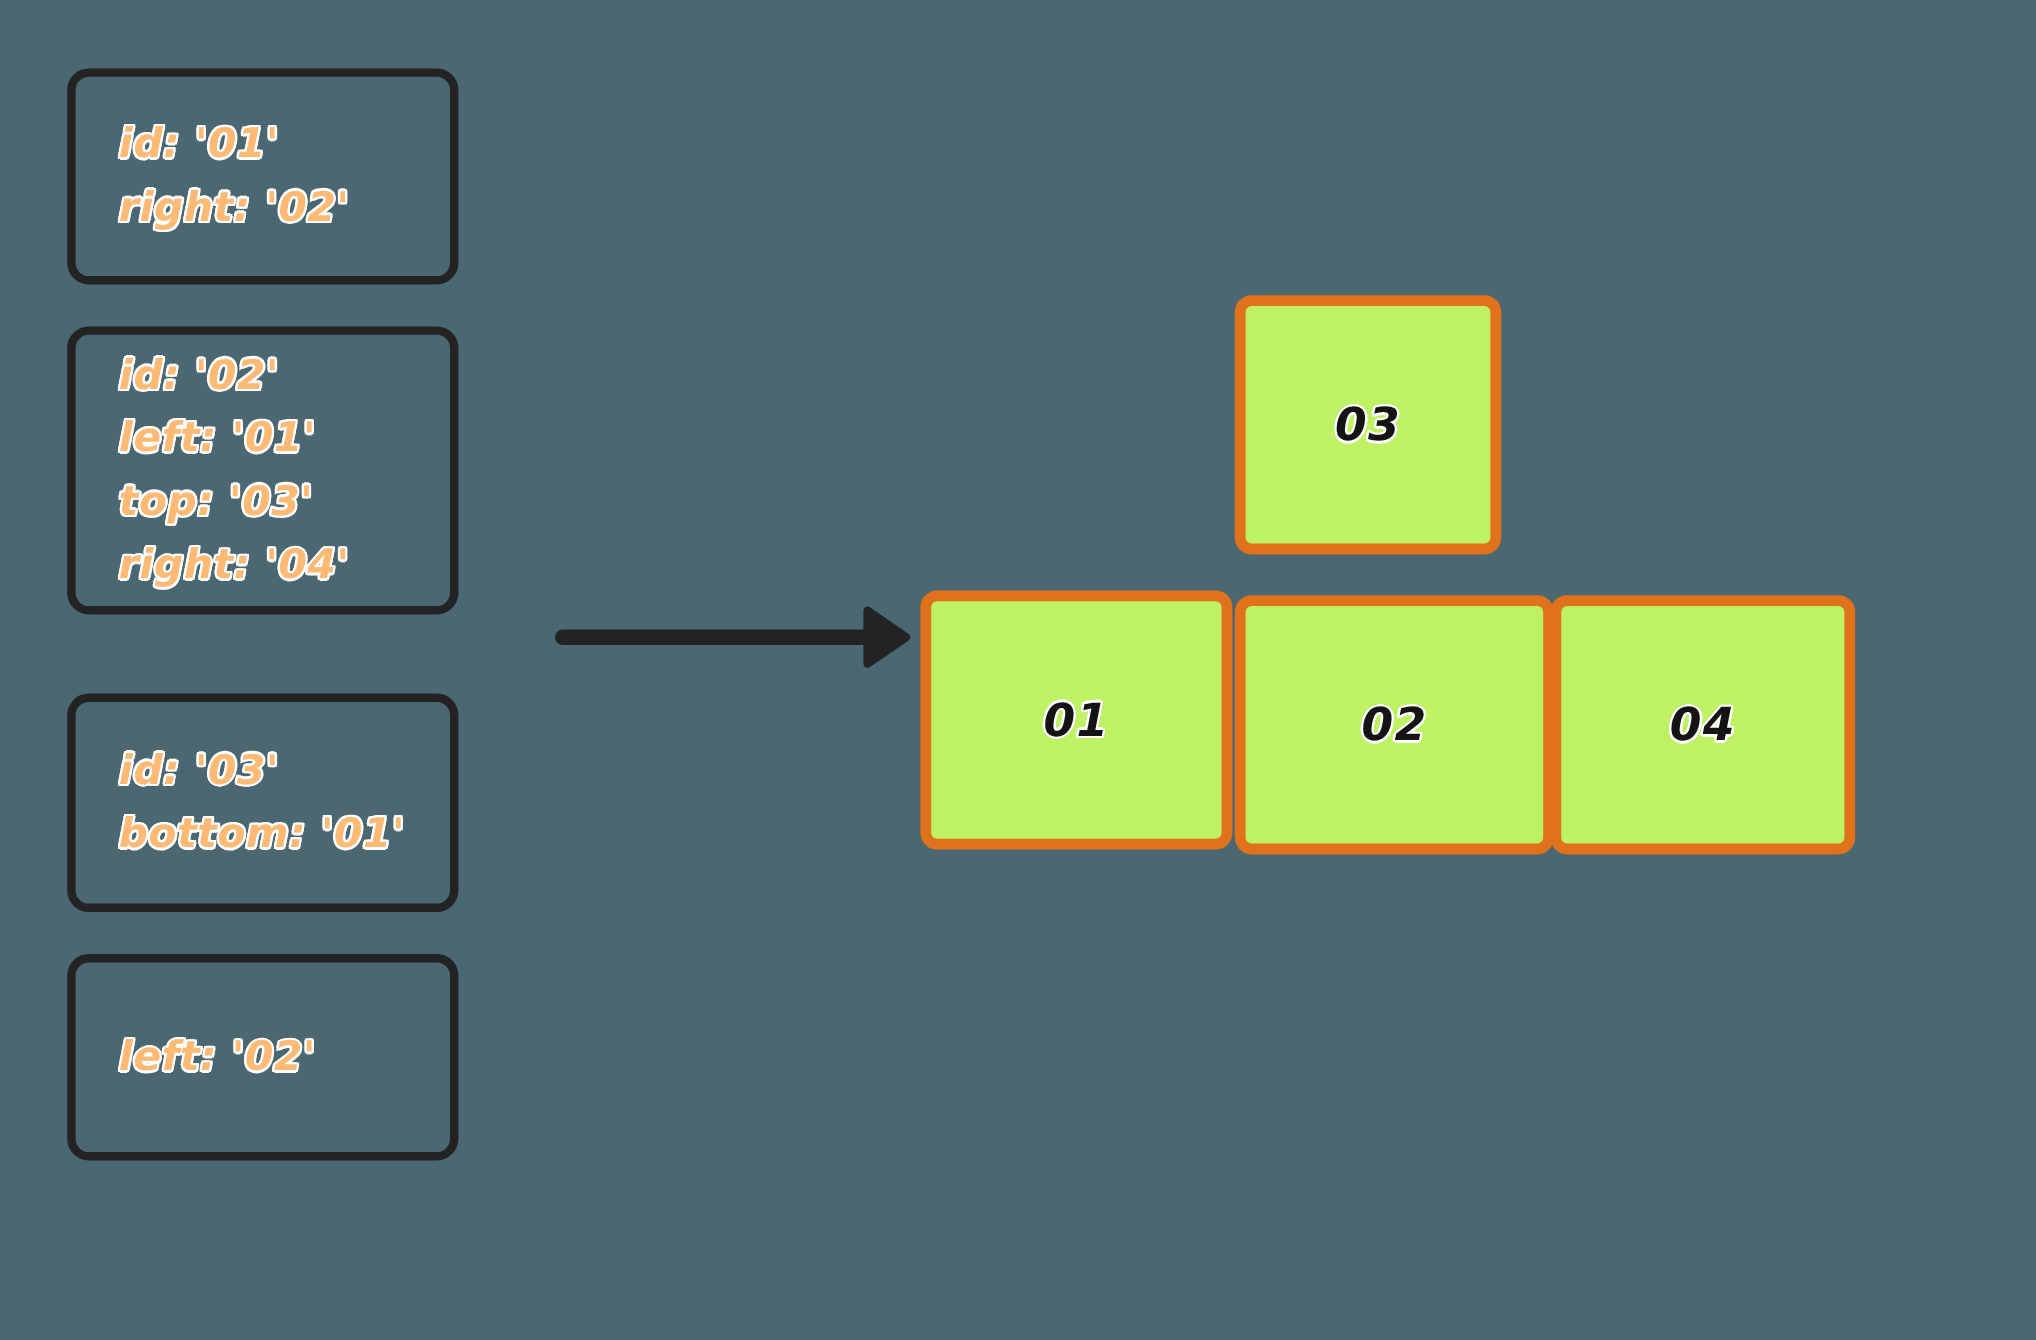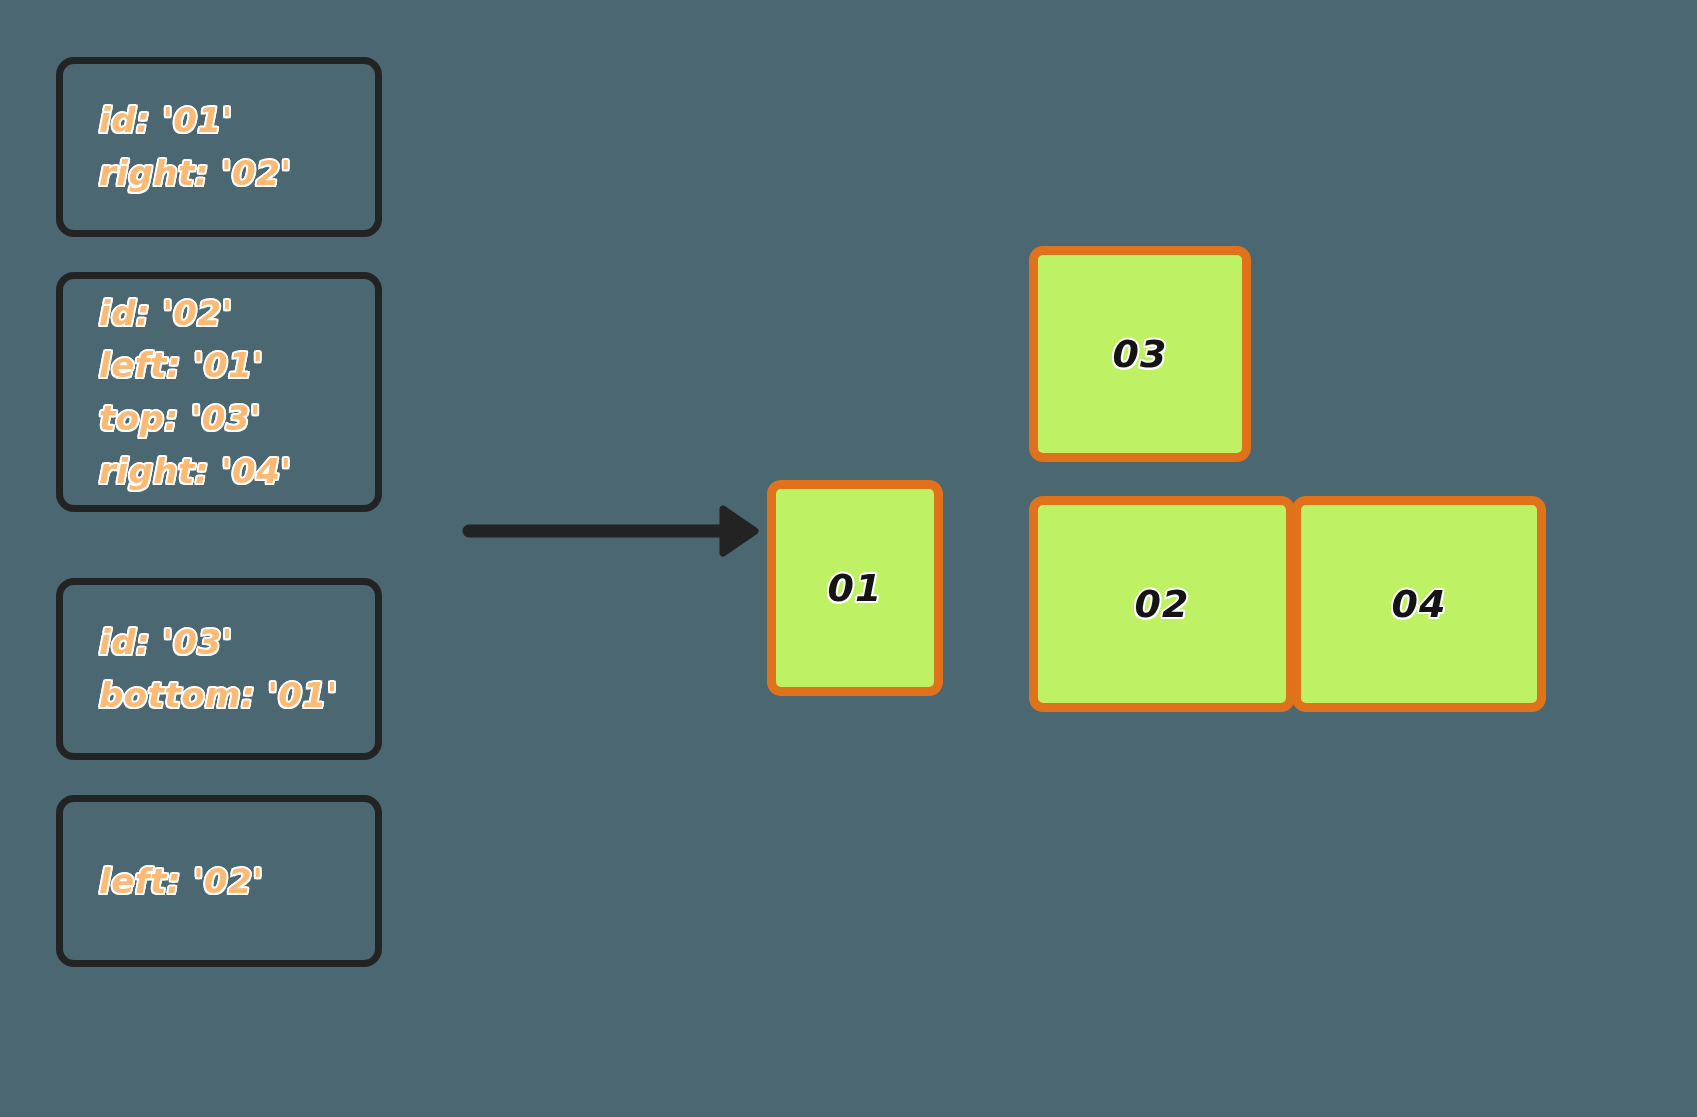--- a/index.html
+++ b/index.html
@@ -89,21 +89,21 @@
     -webkit-text-stroke: 3px #ffffff;
     paint-order: stroke fill;
     text-shadow:
        2px  0 0 #fff, -2px  0 0 #fff,
        0  2px 0 #fff,  0 -2px 0 #fff,
        1.5px 1.5px 0 #fff, -1.5px 1.5px 0 #fff,
        1.5px -1.5px 0 #fff, -1.5px -1.5px 0 #fff;
   }
 
   #tile-03 { left: 1029px; top: 226px; width: 222px; height: 216px; }
-  #tile-01 { left: 767px;  top: 460px; width: 176px; height: 216px; }
+  #tile-01 { left: 767px;  top: 472px; width: 260px; height: 216px; }
   #tile-02 { left: 1029px; top: 476px; width: 266px; height: 216px; }
   #tile-04 { left: 1292px; top: 476px; width: 254px; height: 216px; }
 </style>
 </head>
 <body>
 
 <div id="stage">
 
   <div class="spec-box" id="box-1">
     <div class="spec-line">id: '01'</div>

